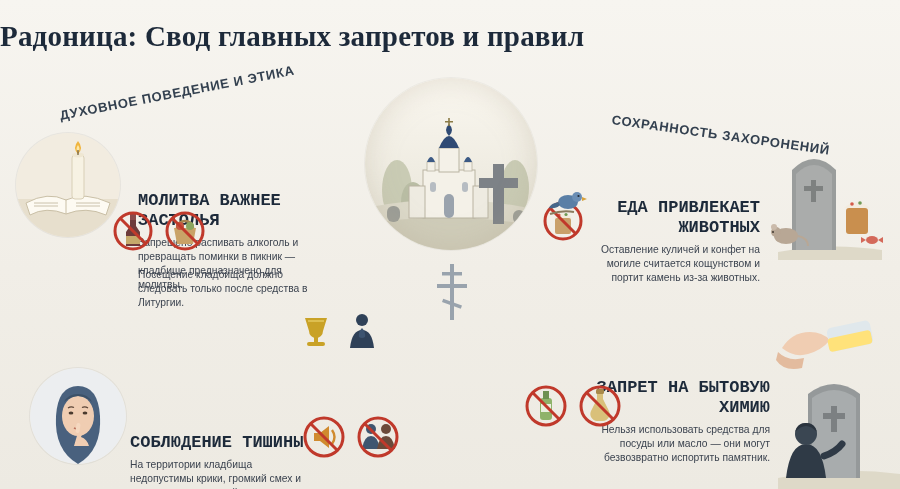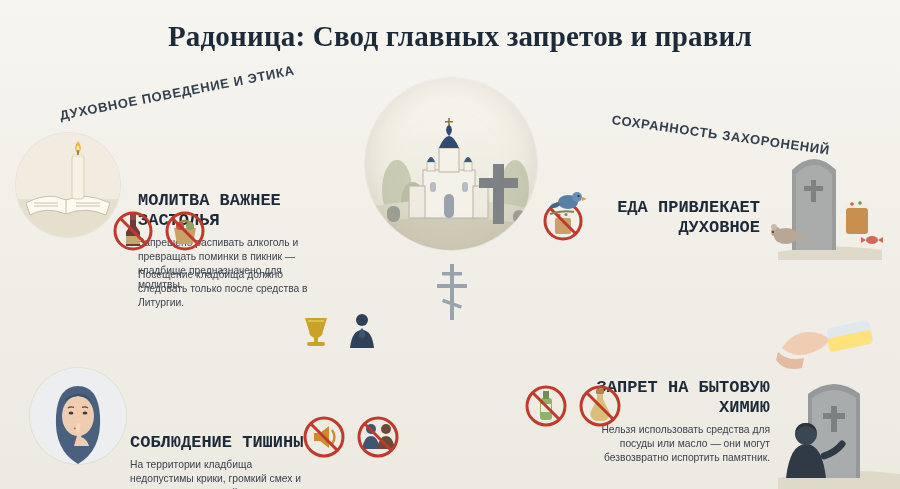--- a/index.html
+++ b/index.html
@@ -20,21 +20,21 @@
     height: 489px;
     background: linear-gradient(180deg, #f7f5f0 0%, #f1eee7 55%, #edeae2 100%);
     overflow: hidden;
   }
   
   .title {
     position: absolute;
     top: 20px;
     left: 0;
     width: 752px;
-    text-align: right;
+    text-align: left;
     font-family: "Liberation Serif", serif;
     font-size: 29px;
     font-weight: 700;
     color: #1d2a3a;
     letter-spacing: 0.2px;
   }
   
   .center-art {
     position: absolute;
     left: 365px;
@@ -285,21 +285,22 @@
       <circle cx="17" cy="16" r="5" fill="#3f5670"></circle>
       <path d="M8 36 q2 -13 9 -13 q7 0 9 13 z" fill="#3f5670"></path>
       <circle cx="32" cy="16" r="5" fill="#6b4a3a"></circle>
       <path d="M23 36 q2 -13 9 -13 q7 0 9 13 z" fill="#6b4a3a"></path>
       <circle cx="24" cy="24" r="19" fill="none" stroke="#c0392b" stroke-width="3"></circle>
       <line x1="10.5" y1="10.5" x2="37.5" y2="37.5" stroke="#c0392b" stroke-width="3"></line>
     </svg>
   </div>
 
   <div class="block right-align" style="left:580px; top:150px; width:180px;">
-    <div class="head">ЕДА ПРИВЛЕКАЕТ ДУХОВНОЕ</div>
+    <div class="head">ЕДА ПРИВЛЕКАЕТ ЖИВОТНЫХ</div>
+    <div class="body">Оставление куличей и конфет на могиле считается кощунством и портит камень из-за животных.</div>
   </div>
 
   <div class="stone" style="left:768px; top:140px;">
     <svg width="120" height="120" viewBox="0 0 120 120">
       <path d="M10 112 q50 -10 104 -2 l0 10 h-104 z" fill="#ded9c8"></path>
       <path d="M24 30 q22 -22 44 0 v80 h-44 z" fill="#9a9d9c"></path>
       <path d="M28 34 q18 -18 36 0 v76 h-36 z" fill="#aaacab"></path>
       <g fill="#7e8180">
         <rect x="43" y="40" width="5" height="22"></rect>
         <rect x="36" y="46" width="19" height="5"></rect>

